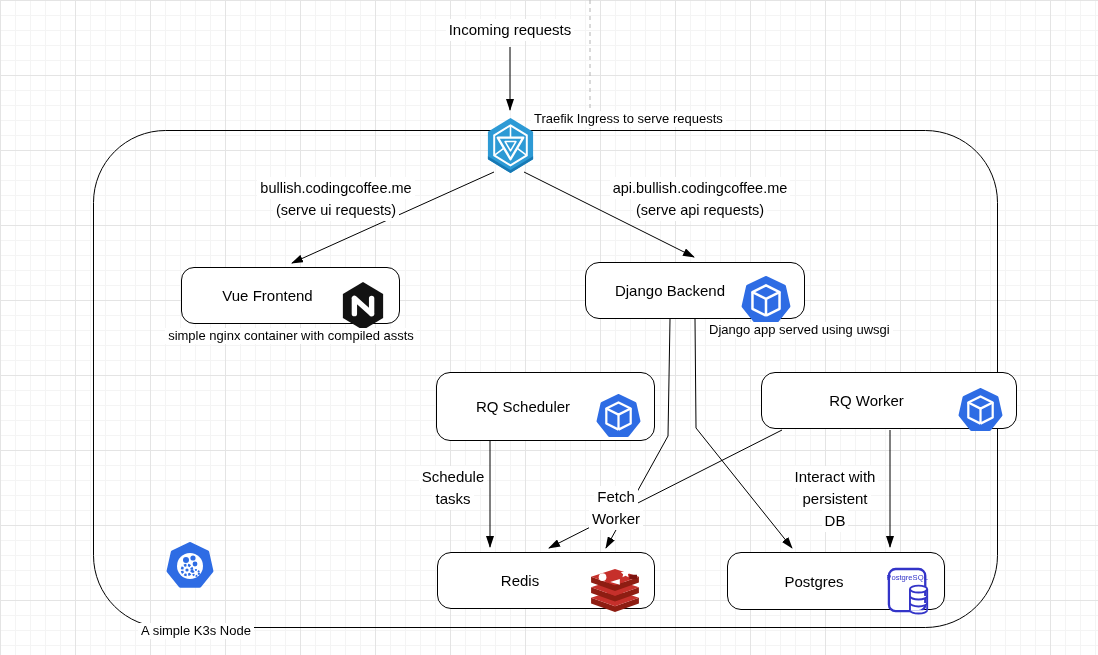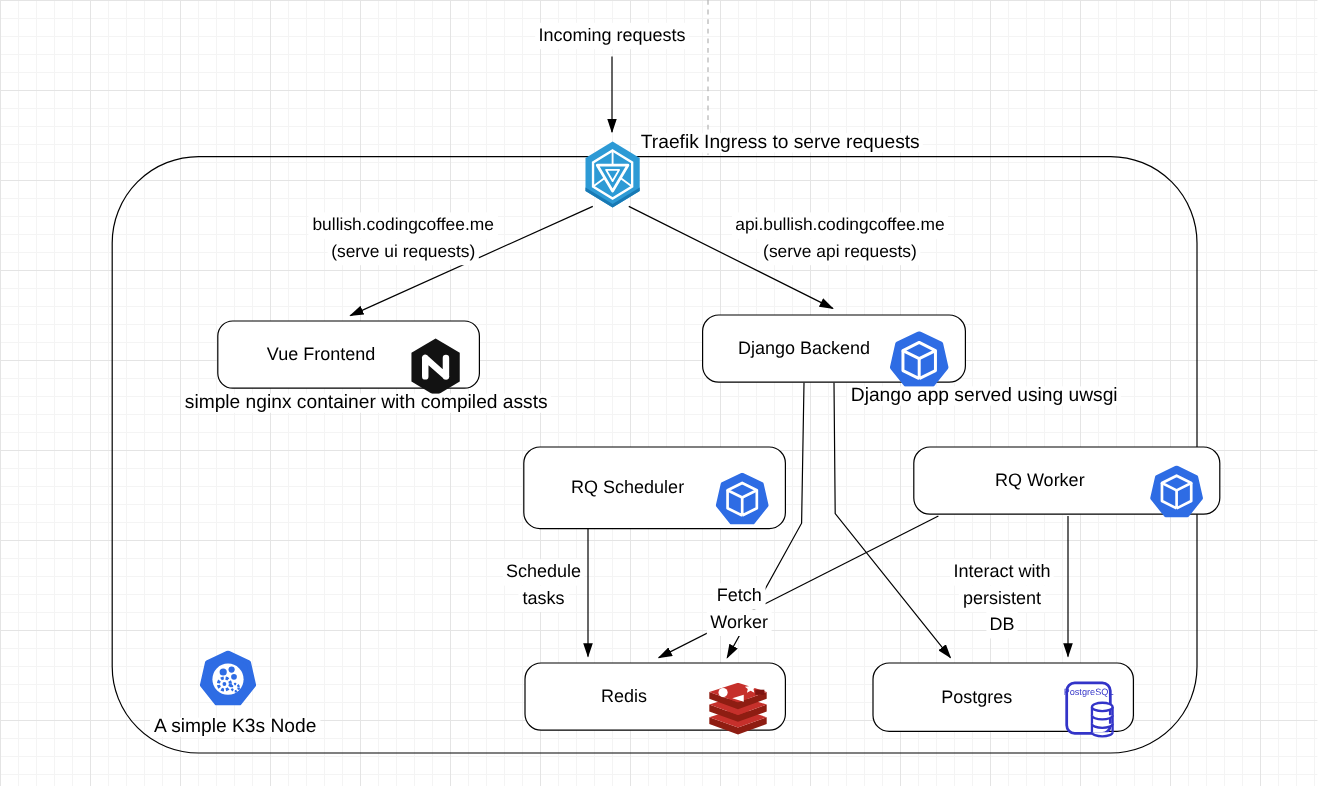--- a/index.html
+++ b/index.html
@@ -19,21 +19,21 @@
     position:absolute;z-index:2;background:#fff;border:1px solid #000;
     border-radius:14px;display:flex;align-items:center;
     font-size:15px;padding:0 13px;box-sizing:border-box;
   }
   .node .nlabel{flex:1;text-align:center;white-space:nowrap;}
   .node .icon{flex:none;display:flex;align-items:flex-start;justify-content:center;margin-top:20px;}
   .abslbl{position:absolute;z-index:3;line-height:22px;}
   .abslbl.center{text-align:center;}
   .lline{display:table;margin:0 auto;background:#fff;padding:0 3px;white-space:nowrap;}
   .lsingle{display:inline-block;background:#fff;padding:0 3px;white-space:nowrap;}
-  .small{font-size:16px;line-height:16px;}
+  .small{font-size:13px;line-height:16px;}
   .mid{font-size:14.5px;}
   .big{font-size:15px;}
   .absicon{position:absolute;z-index:2;}
 </style>
 </head>
 <body>
 
 <div class="stage">
 
   <svg class="overlay" width="1098" height="655" viewBox="0 0 1098 655">
@@ -204,17 +204,17 @@
       <polygon points="24,2 41.2,10.3 45.4,28.9 33.5,43.8 14.5,43.8 2.6,28.9 6.8,10.3" fill="#2e6ce4" stroke="#2e6ce4" stroke-width="4" stroke-linejoin="round"></polygon>
       <circle cx="24" cy="24" r="13" fill="#fff"></circle>
       <circle cx="20" cy="18" r="3" fill="#2e6ce4"></circle>
       <circle cx="27" cy="16" r="2.6" fill="#2e6ce4"></circle>
       <circle cx="29" cy="22" r="2.4" fill="#2e6ce4"></circle>
       <circle cx="21" cy="28" r="5" fill="none" stroke="#2e6ce4" stroke-width="2.6" stroke-dasharray="2.4,1.6"></circle>
       <circle cx="21" cy="28" r="1.6" fill="#2e6ce4"></circle>
       <circle cx="30" cy="31" r="3" fill="none" stroke="#2e6ce4" stroke-width="2" stroke-dasharray="1.8,1.4"></circle>
     </svg>
   </div>
-  <div class="abslbl center small" style="left:116px;top:598px;width:160px;">
+  <div class="abslbl center small" style="left:116px;top:623px;width:160px;">
     <span class="lline">A simple K3s Node</span>
   </div>
 
 </div>
 
 </body></html>

